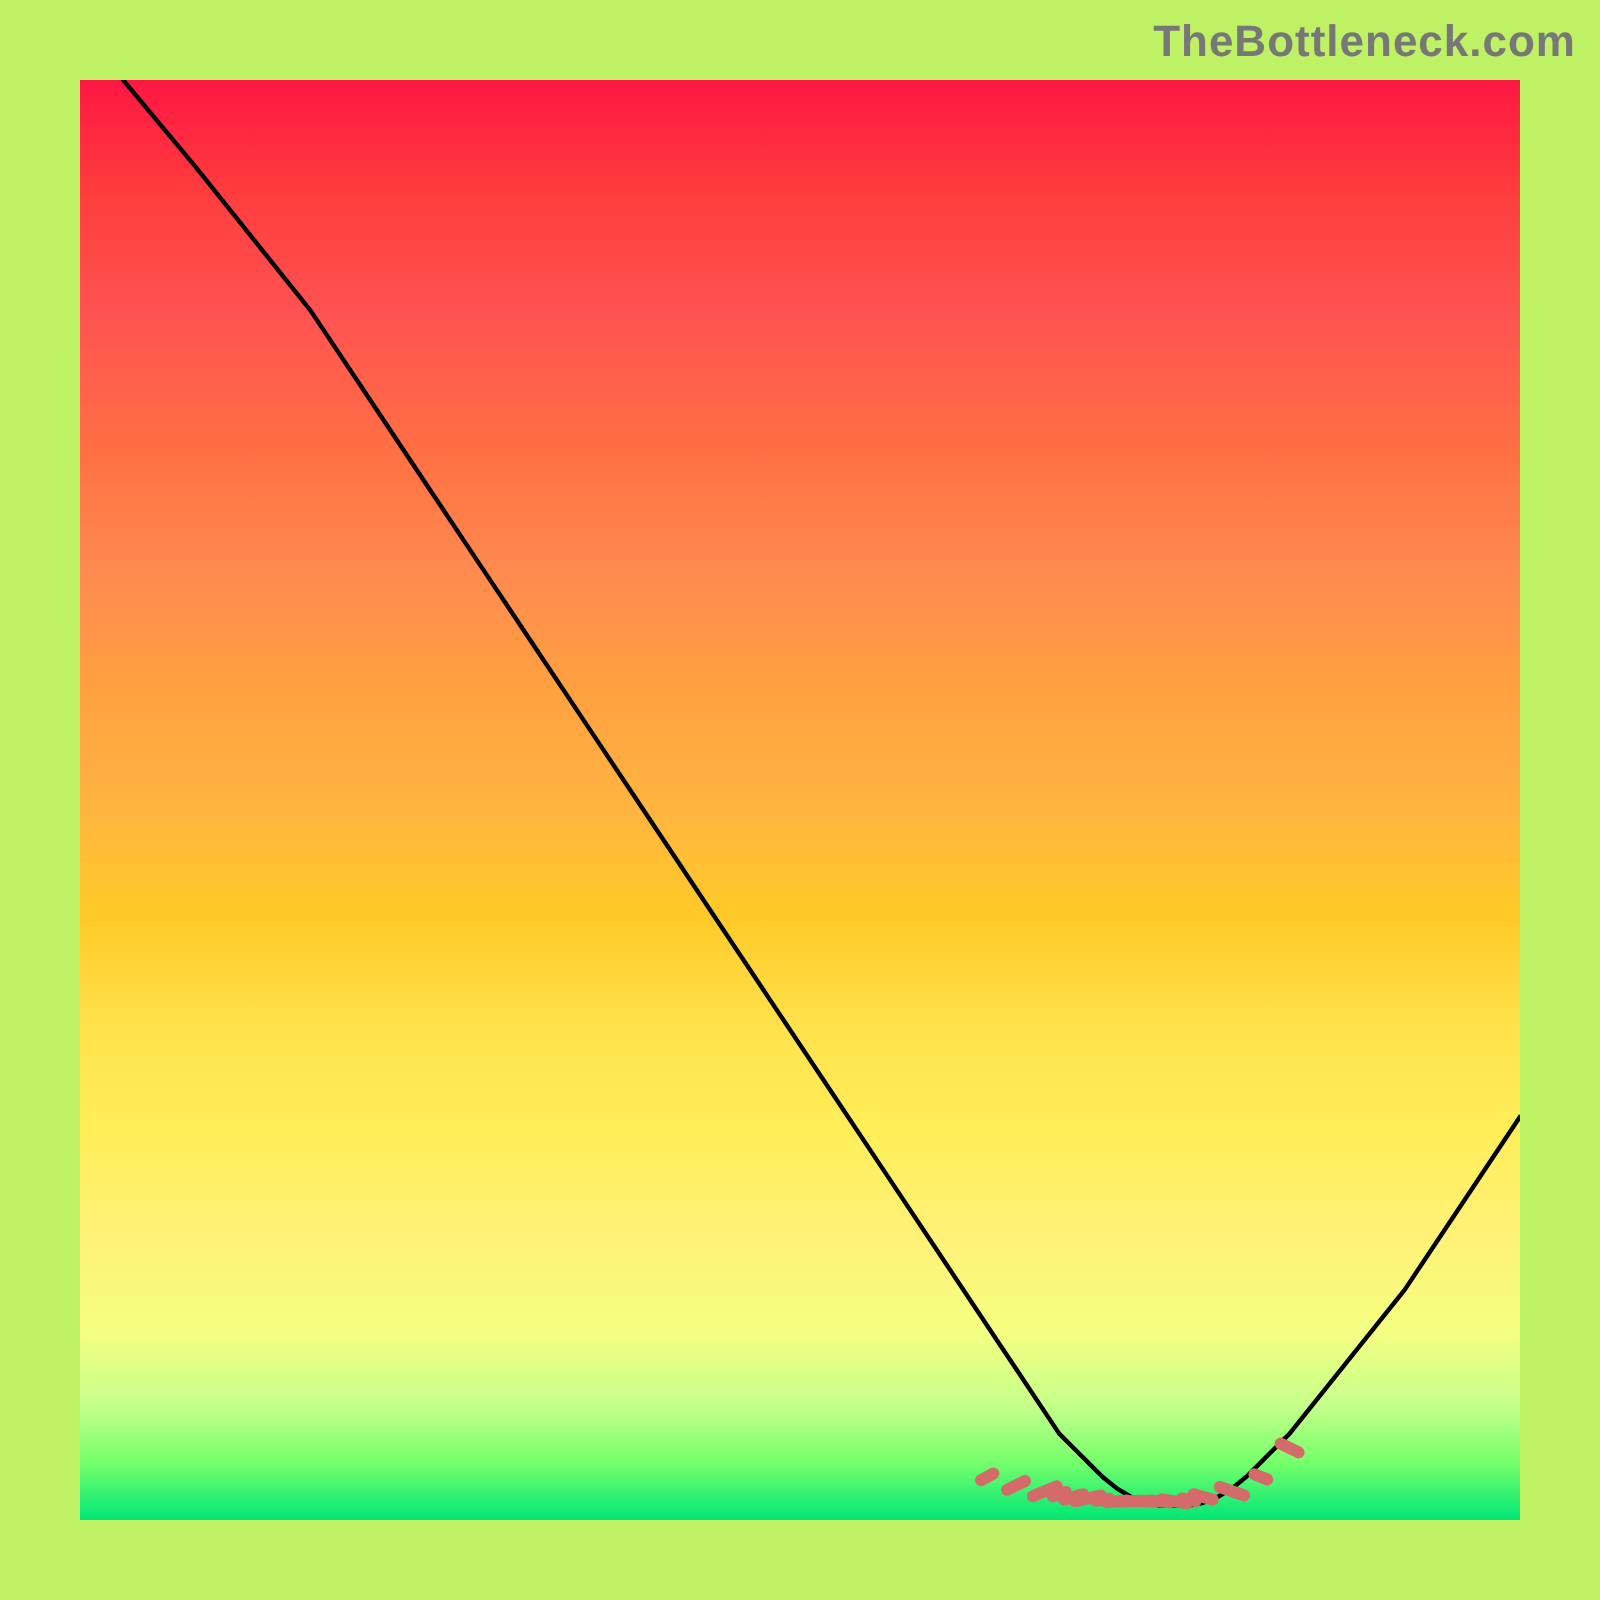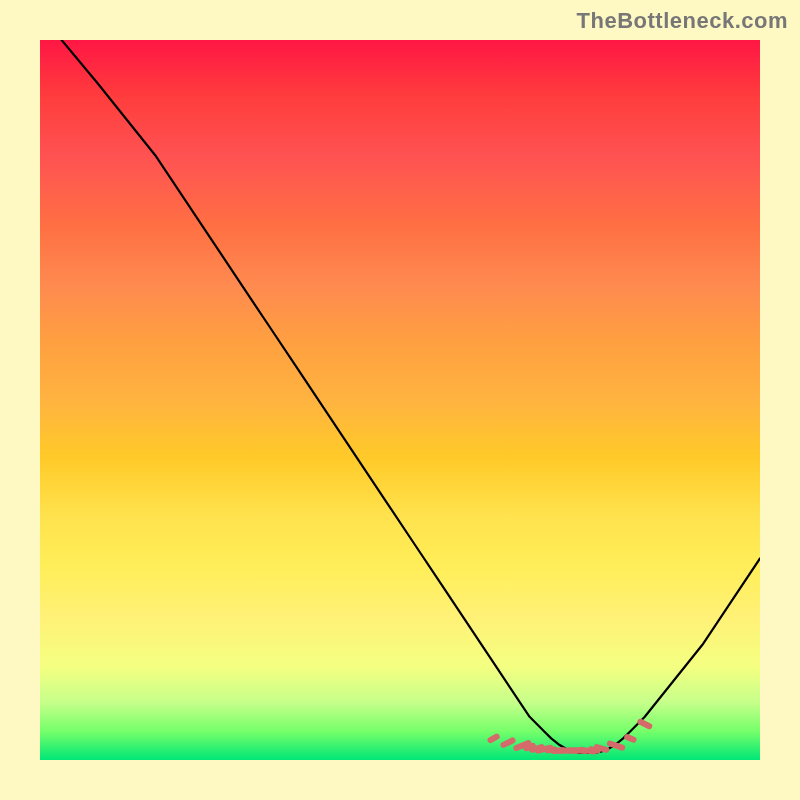--- a/index.html
+++ b/index.html
@@ -1,21 +1,21 @@
 <!DOCTYPE html>
 <html><head>
 <meta charset="utf-8">
 <style>
   * { margin: 0; padding: 0; box-sizing: border-box; }
   html, body { width: 800px; height: 800px; overflow: hidden; background: #000; }
   .frame {
     position: relative;
     width: 800px;
     height: 800px;
-    background: #fef9c3;
+    background: #bef264;
   }
   .watermark {
     position: absolute;
     top: 8px;
     right: 12px;
     color: #777;
     font-family: Arial, Helvetica, sans-serif;
     font-size: 22px;
     font-weight: 600;
     letter-spacing: 0.5px;

